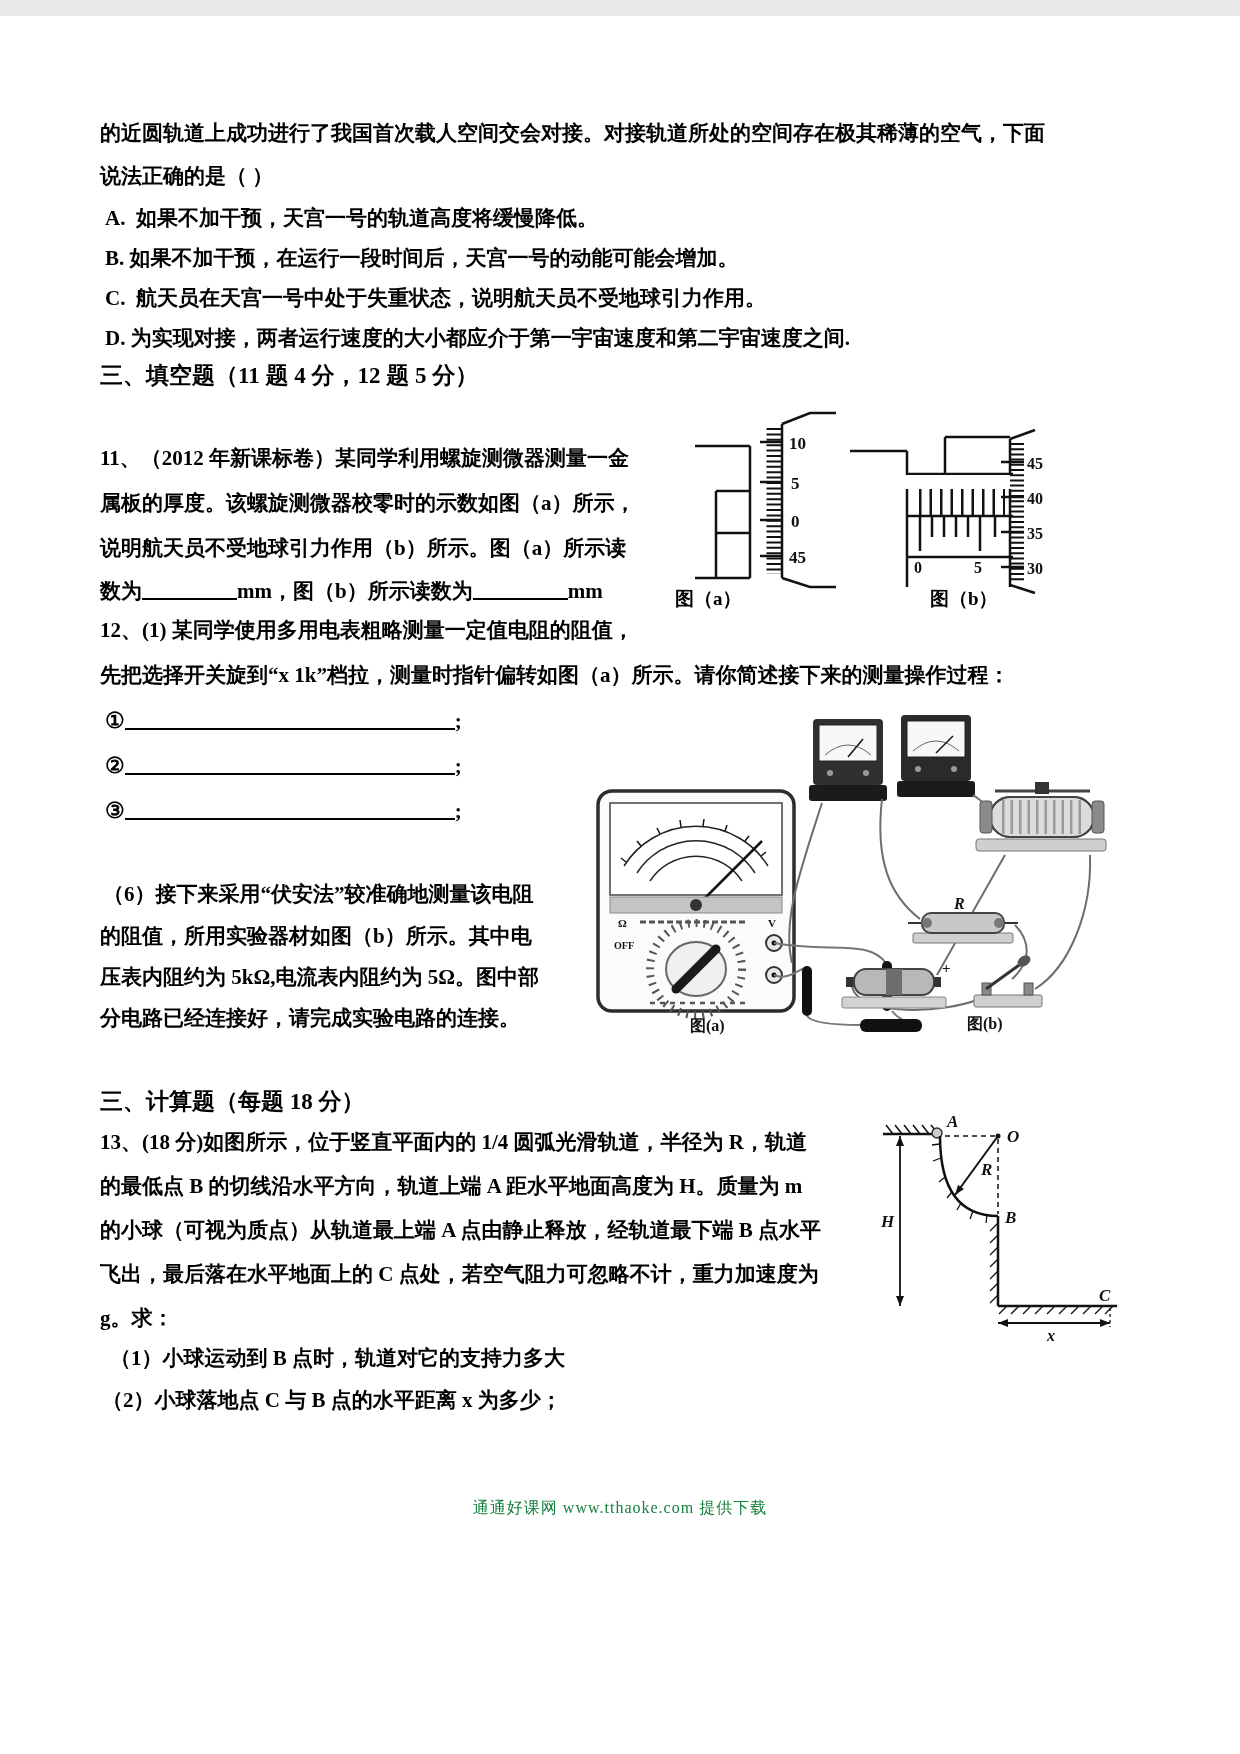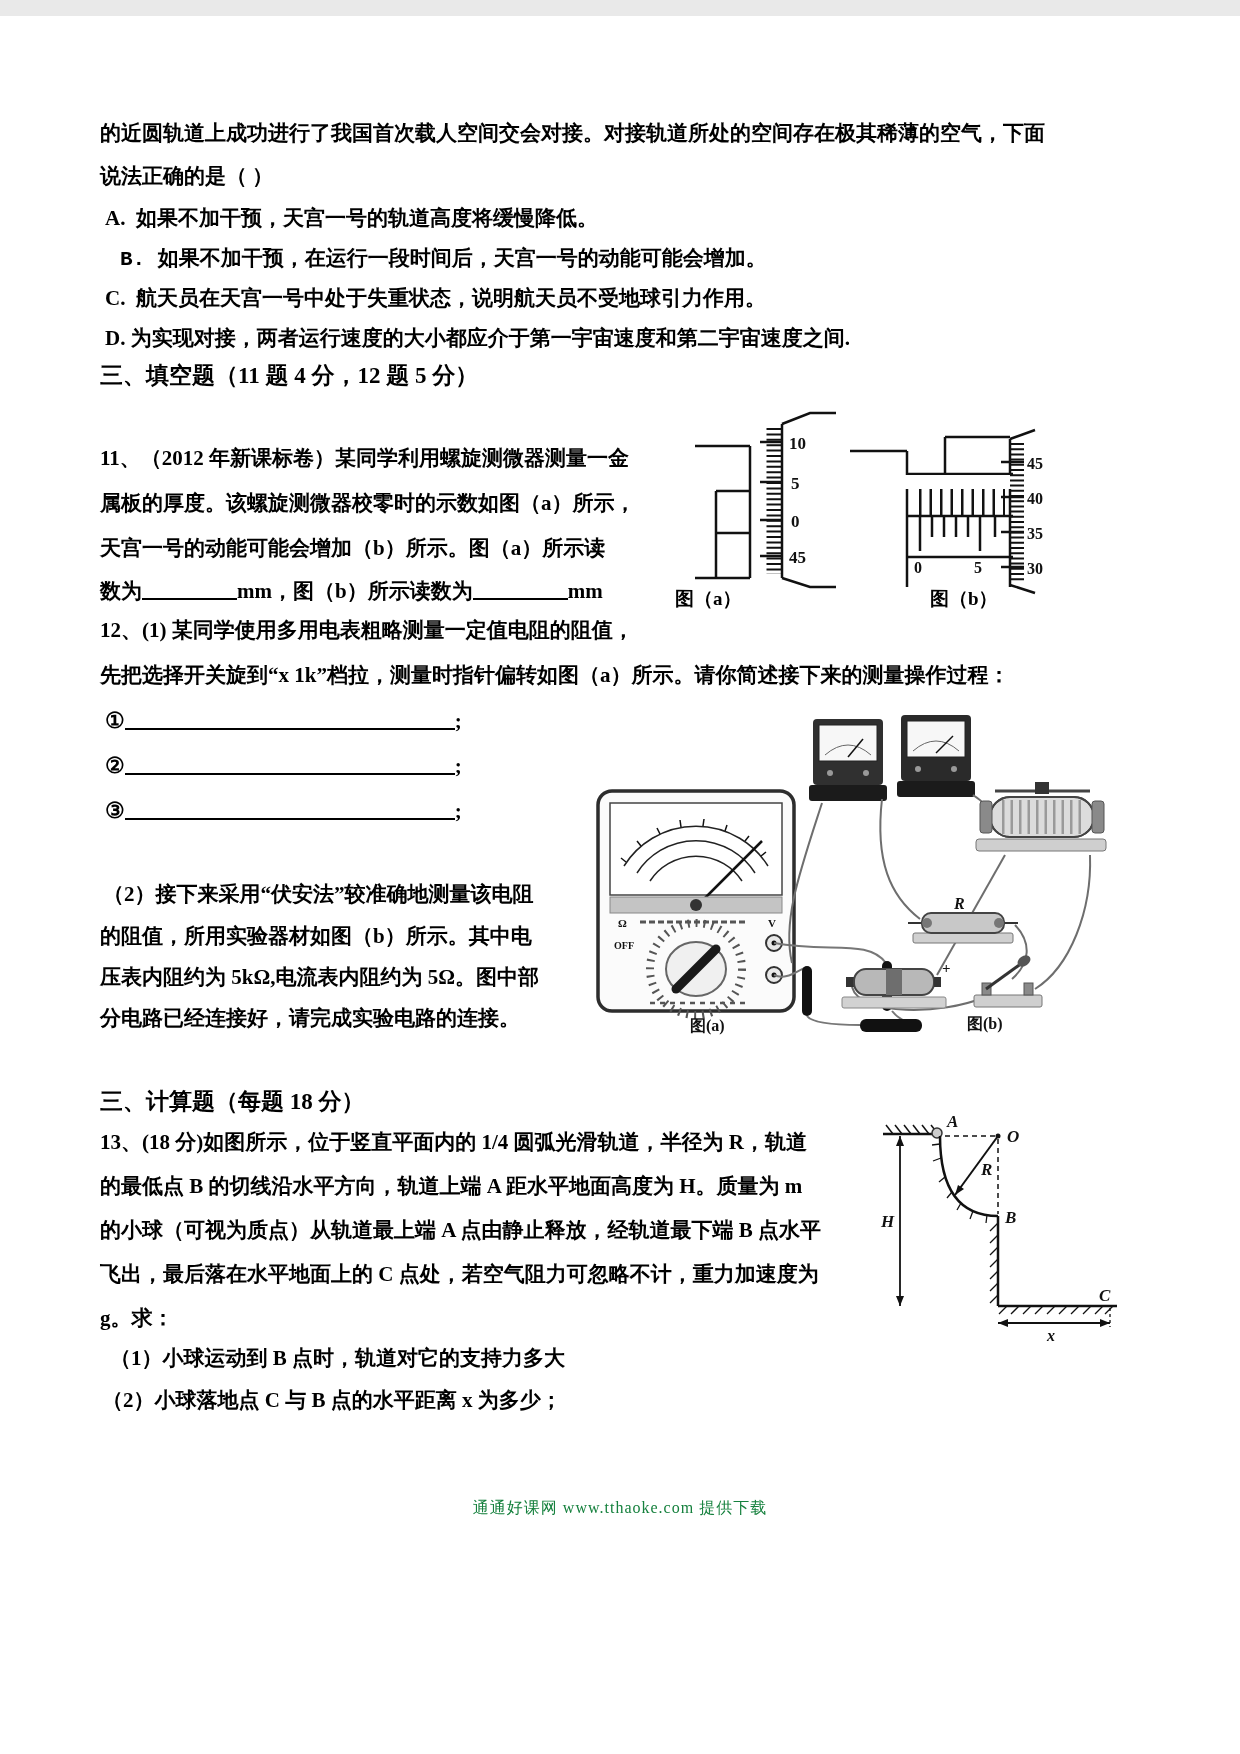--- a/index.html
+++ b/index.html
@@ -24,29 +24,29 @@
 </style>
 </head>
 <body>
 
 <div class="page">
 
   <div class="t" style="left:100px; top:103px;">的近圆轨道上成功进行了我国首次载人空间交会对接。对接轨道所处的空间存在极其稀薄的空气，下面</div>
   <div class="t" style="left:100px; top:146px;">说法正确的是（    ）</div>
 
   <div class="t" style="left:105px; top:188px;"><span>A.</span>&nbsp;&nbsp;<span>如果不加干预，天宫一号的轨道高度将缓慢降低。</span></div>
-  <div class="t" style="left:120px; top:228px;font-family:Liberation Mono, monospace;"><span>B.</span>&nbsp;<span>如果不加干预，在运行一段时间后，天宫一号的动能可能会增加。</span></div>
+  <div class="t" style="left:105px; top:228px;"><span>B.</span>&nbsp;<span>如果不加干预，在运行一段时间后，天宫一号的动能可能会增加。</span></div>
   <div class="t" style="left:105px; top:268px;"><span>C.</span>&nbsp;&nbsp;<span>航天员在天宫一号中处于失重状态，说明航天员不受地球引力作用。</span></div>
   <div class="t" style="left:105px; top:308px;"><span>D.</span>&nbsp;<span>为实现对接，两者运行速度的大小都应介于第一宇宙速度和第二宇宙速度之间.</span></div>
 
   <div class="t sec" style="left:100px; top:344px;">三、填空题（11 题 4 分，12 题 5 分）</div>
 
   <div class="t" style="left:100px; top:428px;">11、（2012 年新课标卷）某同学利用螺旋测微器测量一金</div>
   <div class="t" style="left:100px; top:473px;">属板的厚度。该螺旋测微器校零时的示数如图（a）所示，</div>
-  <div class="t" style="left:100px; top:518px;">天宫一号的动能可能会增加（b）所示。图（a）所示读</div>
+  <div class="t" style="left:100px; top:518px;">说明航天员不受地球引力作用（b）所示。图（a）所示读</div>
   <div class="t" style="left:100px; top:561px;"><span>数为</span><span class="ul w95"></span><span>mm，图（b）所示读数为</span><span class="ul w95"></span><span>mm</span></div>
 
   <svg style="left:650px; top:378px;" width="190" height="195" viewBox="0 0 190 195">
     <g stroke="#111" stroke-width="2.5" fill="none">
       <path d="M45,52 H100"></path>
       <path d="M100,52 V184"></path>
       <path d="M45,184 H100"></path>
       <path d="M66,97 H100 M66,139 H100 M66,97 V184"></path>
       <path d="M132,30 L160,19 H186"></path>
       <path d="M132,184 L160,193 H186"></path>
@@ -106,21 +106,21 @@
   <div class="t cap" style="left:675px; top:570px;">图（a）</div>
   <div class="t cap" style="left:930px; top:570px;">图（b）</div>
 
   <div class="t" style="left:100px; top:600px;">12、(1) 某同学使用多用电表粗略测量一定值电阻的阻值，</div>
   <div class="t" style="left:100px; top:645px;">先把选择开关旋到“x 1k”档拉，测量时指针偏转如图（a）所示。请你简述接下来的测量操作过程：</div>
 
   <div class="t" style="left:105px; top:692px;"><span class="blknum">①</span><span class="ul w330"></span><span>;</span></div>
   <div class="t" style="left:105px; top:737px;"><span class="blknum">②</span><span class="ul w330"></span><span>;</span></div>
   <div class="t" style="left:105px; top:782px;"><span class="blknum">③</span><span class="ul w330"></span><span>;</span></div>
 
-  <div class="t" style="left:103px; top:864px;">（2）接下来采用“伏安法”较准确地测量该电阻</div>
+  <div class="t" style="left:103px; top:864px;">（6）接下来采用“伏安法”较准确地测量该电阻</div>
   <div class="t" style="left:100px; top:906px;">的阻值，所用实验器材如图（b）所示。其中电</div>
   <div class="t" style="left:100px; top:947px;">压表内阻约为 5kΩ,电流表内阻约为 5Ω。图中部</div>
   <div class="t" style="left:100px; top:988px;">分电路已经连接好，请完成实验电路的连接。</div>
 
   <svg style="left:530px; top:695px;" width="580" height="345" viewBox="0 0 580 345">
 
     <rect x="68" y="80" width="196" height="220" rx="14" fill="#fbfbfb" stroke="#2d2d2d" stroke-width="3.5"></rect>
     <rect x="80" y="92" width="172" height="92" fill="#ffffff" stroke="#444" stroke-width="1.5"></rect>
     <g stroke="#222" stroke-width="1.5" fill="none">
       <path d="M94,155 A85,85 0 0 1 238,155"></path>

